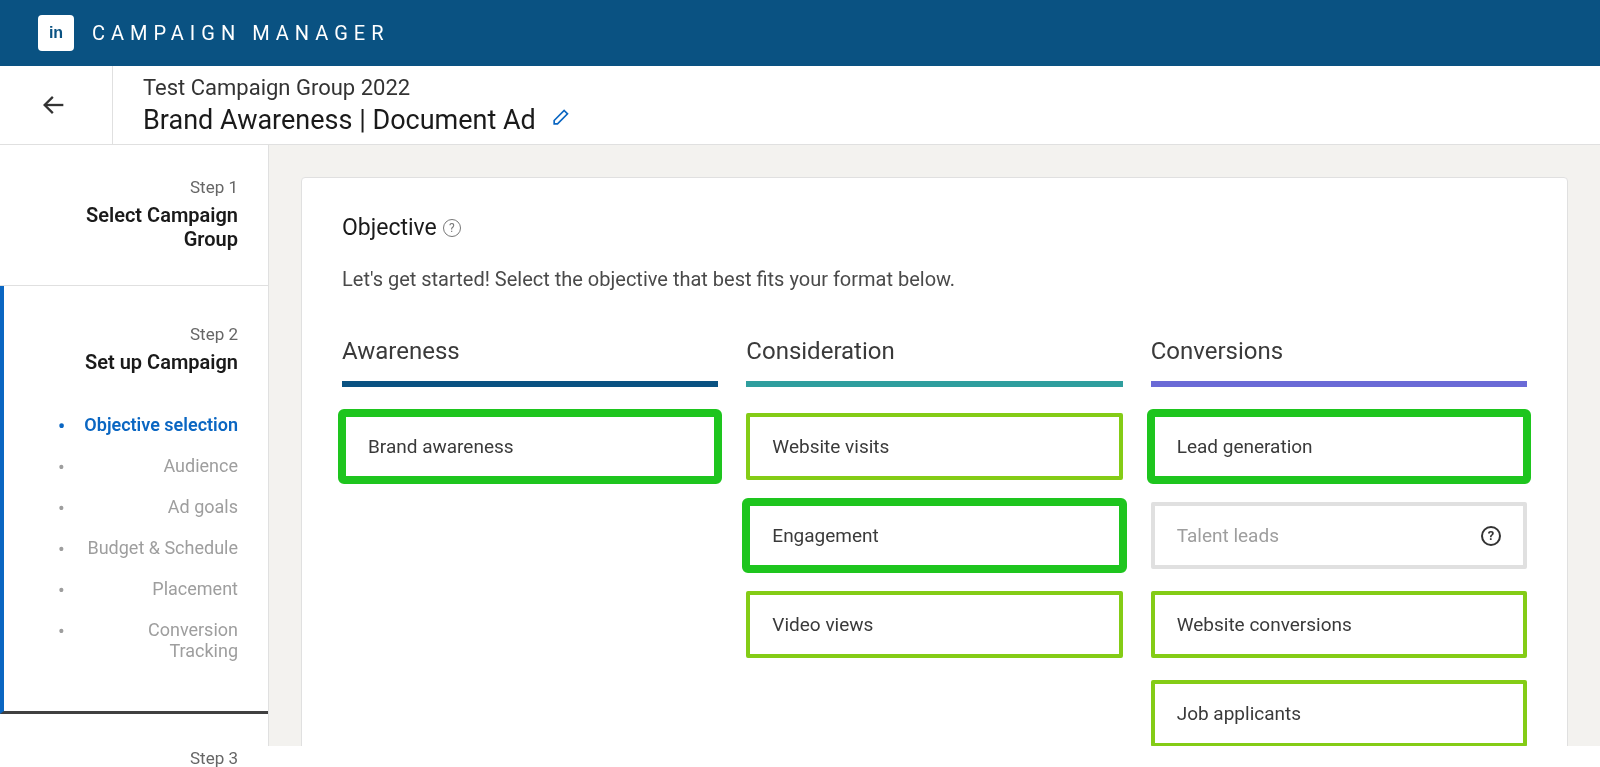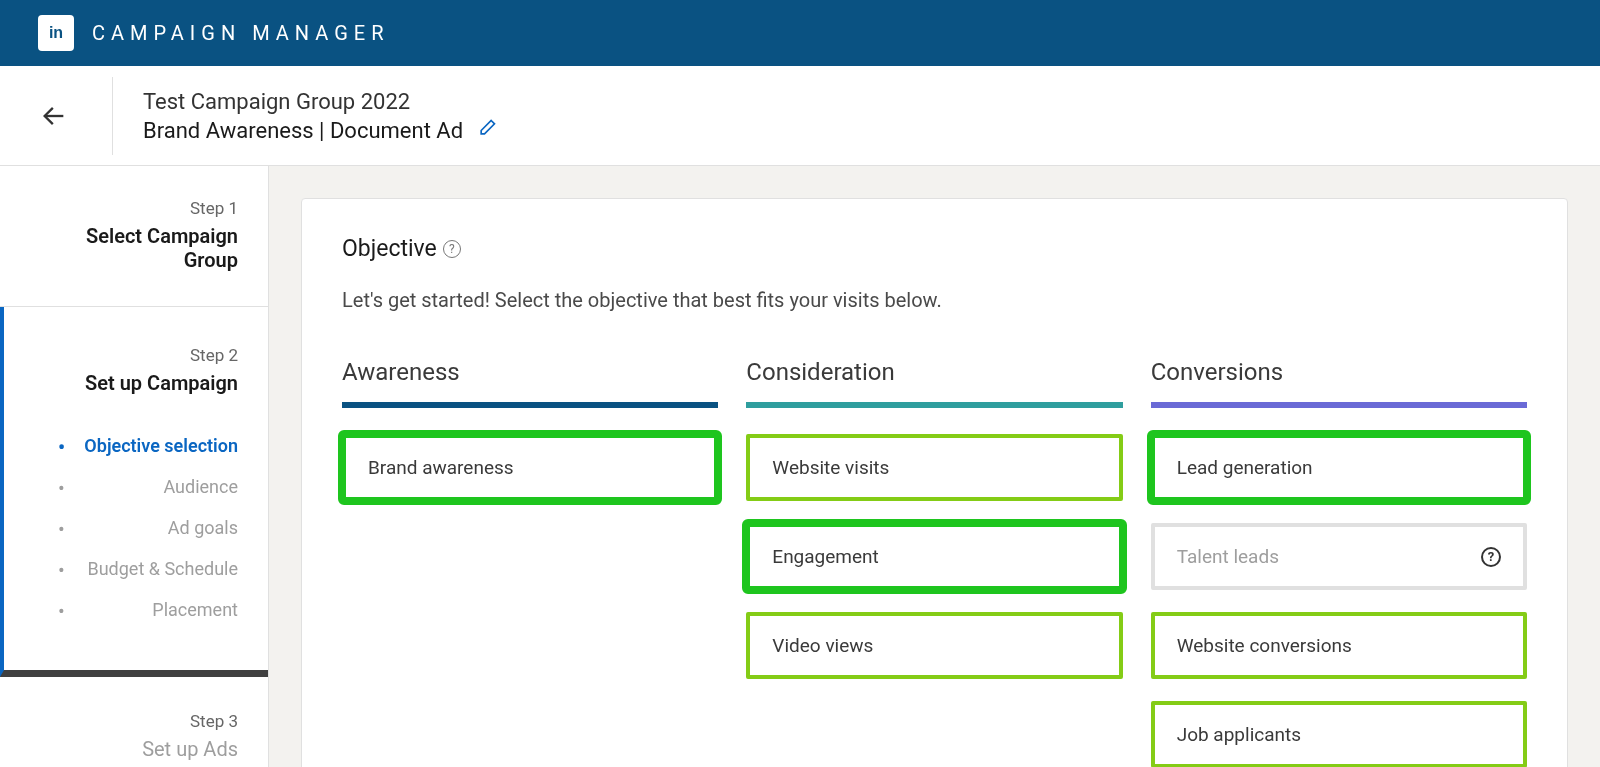--- a/index.html
+++ b/index.html
@@ -35,21 +35,21 @@
       font-size: 16px;
       font-family: Arial, sans-serif;
     }
     .app-title {
       color: #ffffff;
       font-size: 20px;
       font-weight: 400;
       letter-spacing: 6px;
     }
     .header-section {
-      height: 100px;
+      height: 79px;
       display: flex;
       align-items: center;
       padding-left: 36px;
       border-bottom: 1px solid #e0e0e0;
       background: #ffffff;
     }
     .back-arrow {
       width: 36px;
       height: 36px;
       display: flex;
@@ -75,21 +75,21 @@
       color: #333333;
       font-weight: 400;
       margin-bottom: 4px;
     }
     .campaign-name-row {
       display: flex;
       align-items: center;
       gap: 14px;
     }
     .campaign-name {
-      font-size: 22px;
+      font-size: 27px;
       color: #1a1a1a;
       font-weight: 400;
     }
     .edit-icon {
       color: #0a66c2;
       cursor: pointer;
     }
     .edit-icon svg { width: 20px; height: 20px; }
     .body-section {
       display: flex;
@@ -109,21 +109,21 @@
     }
     .step-block.step1 {
       border-bottom: 1px solid #e0e0e0;
       padding-bottom: 34px;
     }
     .step-block.step2 {
       padding-top: 38px;
       border-left: 4px solid #0a66c2;
       margin-left: -0px;
       padding-left: 44px;
-      border-bottom: 7px solid #404040;
+      border-bottom: 3px solid #404040;
       padding-bottom: 40px;
     }
     .step-block.step3 {
       padding-top: 34px;
     }
     .step-number {
       font-size: 17px;
       color: #666666;
       margin-bottom: 6px;
     }
@@ -293,35 +293,36 @@
     </div>
     <div class="step-block step2">
       <div class="step-number">Step 2</div>
       <div class="step-title">Set up Campaign</div>
       <ul class="sub-steps">
         <li class="active">Objective selection</li>
         <li>Audience</li>
         <li>Ad goals</li>
         <li>Budget &amp; Schedule</li>
         <li>Placement</li>
+        <li>Conversion Tracking</li>
       </ul>
     </div>
     <div class="step-block step3">
       <div class="step-number">Step 3</div>
       <div class="step-title disabled">Set up Ads</div>
     </div>
   </div>
 
   <div class="main-content">
     <div class="panel">
       <div class="panel-heading-row">
         <span class="panel-heading">Objective</span>
         <span class="help-icon-small">?</span>
       </div>
-      <div class="panel-sub">Let's get started! Select the objective that best fits your visits below.</div>
+      <div class="panel-sub">Let's get started! Select the objective that best fits your format below.</div>
 
       <div class="objective-columns">
 
         <div>
           <div class="obj-col-title">Awareness</div>
           <div class="obj-underline awareness"></div>
           <div class="obj-option highlighted">
             <span>Brand awareness</span>
           </div>
         </div>

